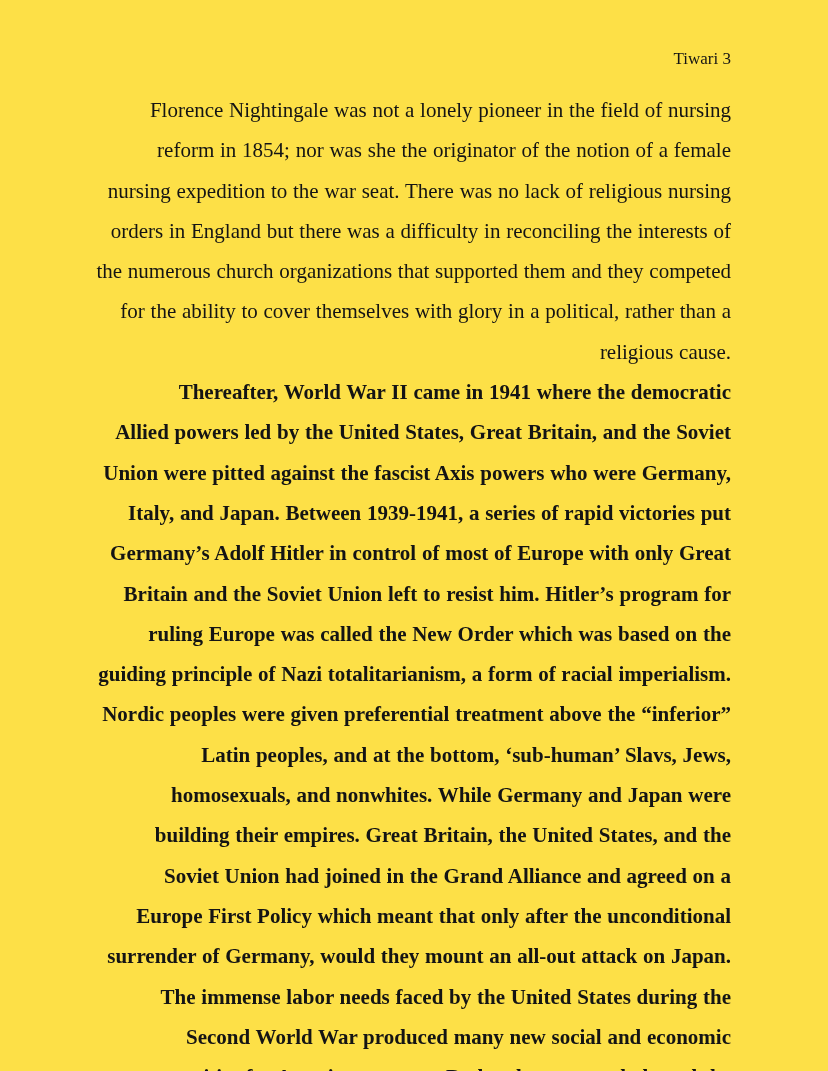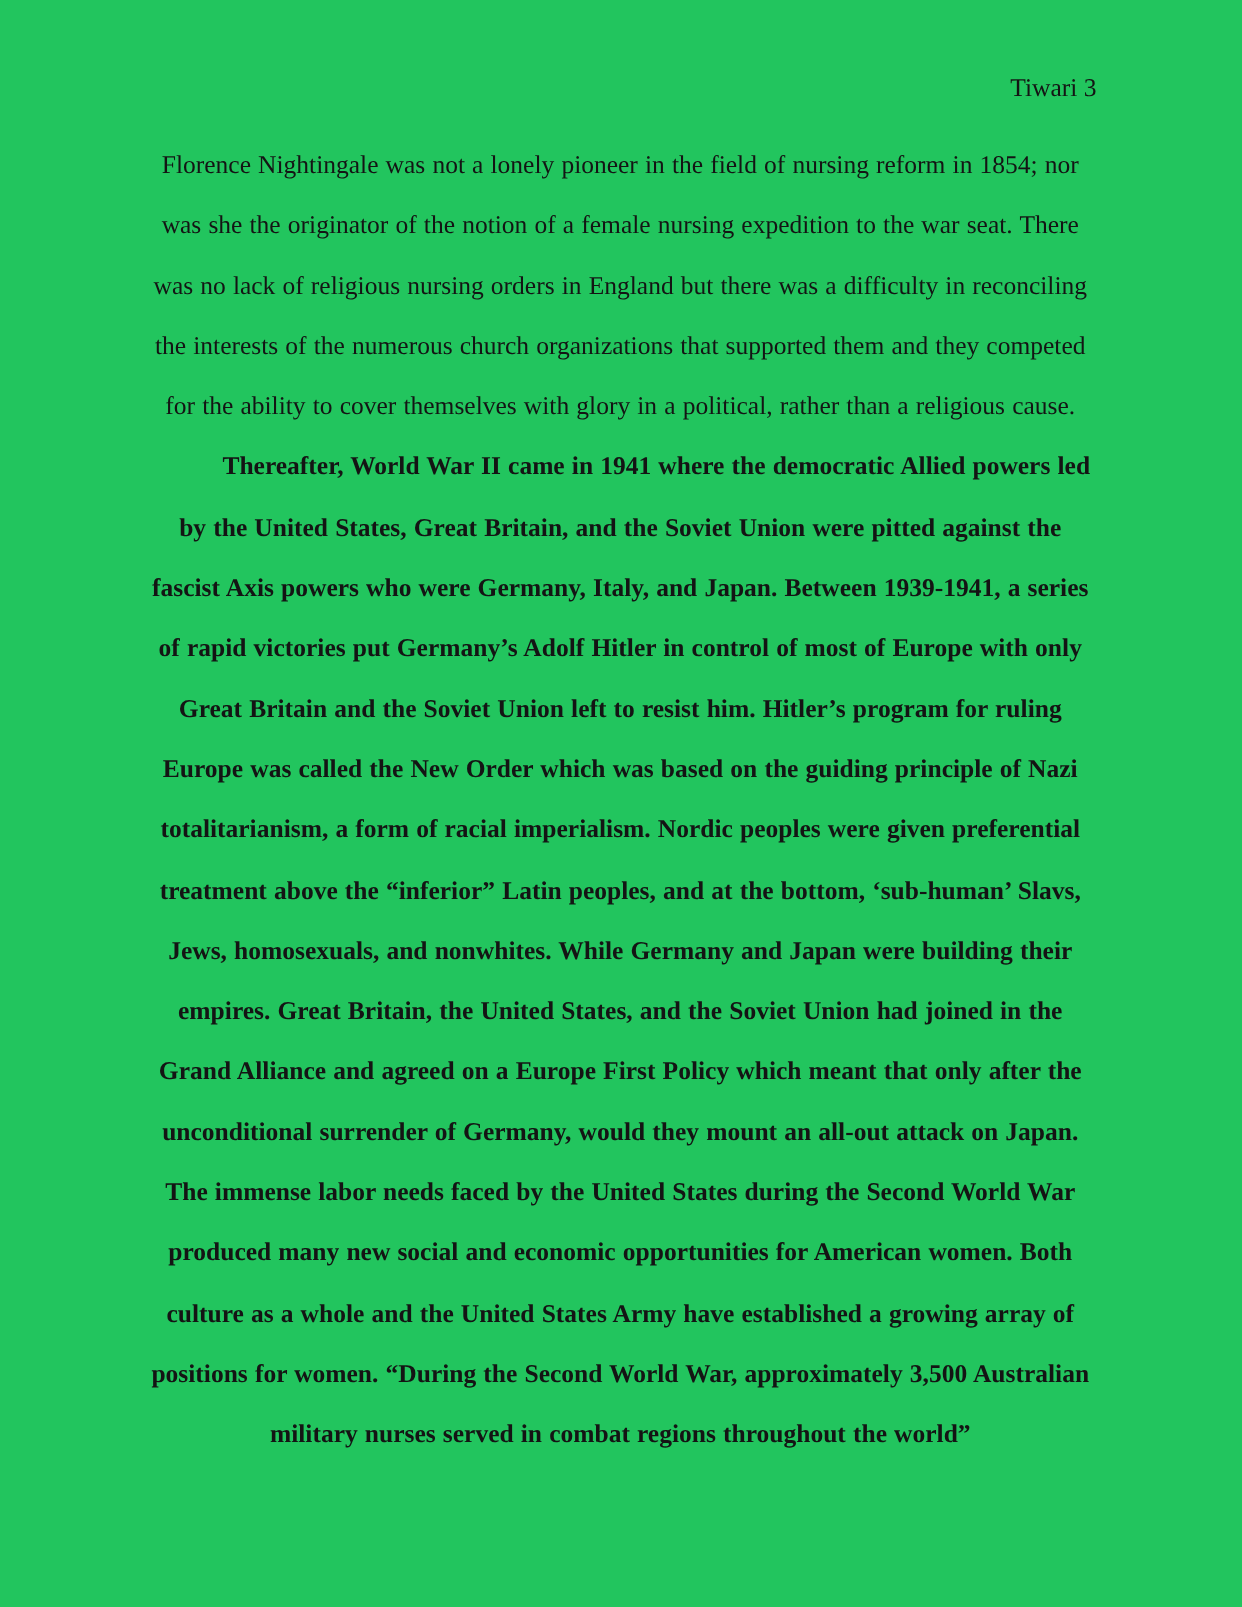--- a/index.html
+++ b/index.html
@@ -6,39 +6,39 @@
   html, body {
     width: 828px;
     height: 1071px;
     background: #ffffff;
     overflow: hidden;
   }
   .page {
     position: relative;
     width: 828px;
     height: 1071px;
-    background: #22c55e;
+    background: #fde047;
     font-family: "Liberation Serif", "DejaVu Serif", serif;
     color: #141414;
     padding: 48px 97px 0 96px;
   }
   .page-header {
     text-align: right;
     font-size: 17px;
     line-height: 22px;
     color: #141414;
   }
   .content {
     margin-top: 20px;
     width: 635px;
   }
   .content p {
-    font-size: 17px;
+    font-size: 21px;
     line-height: 40.3px;
-    text-align: center;
+    text-align: right;
     word-spacing: 0.5px;
     color: #141414;
   }
   .content p.indented {
     text-indent: 48px;
     font-weight: bold;
   }
 </style>
 </head>
 <body>

